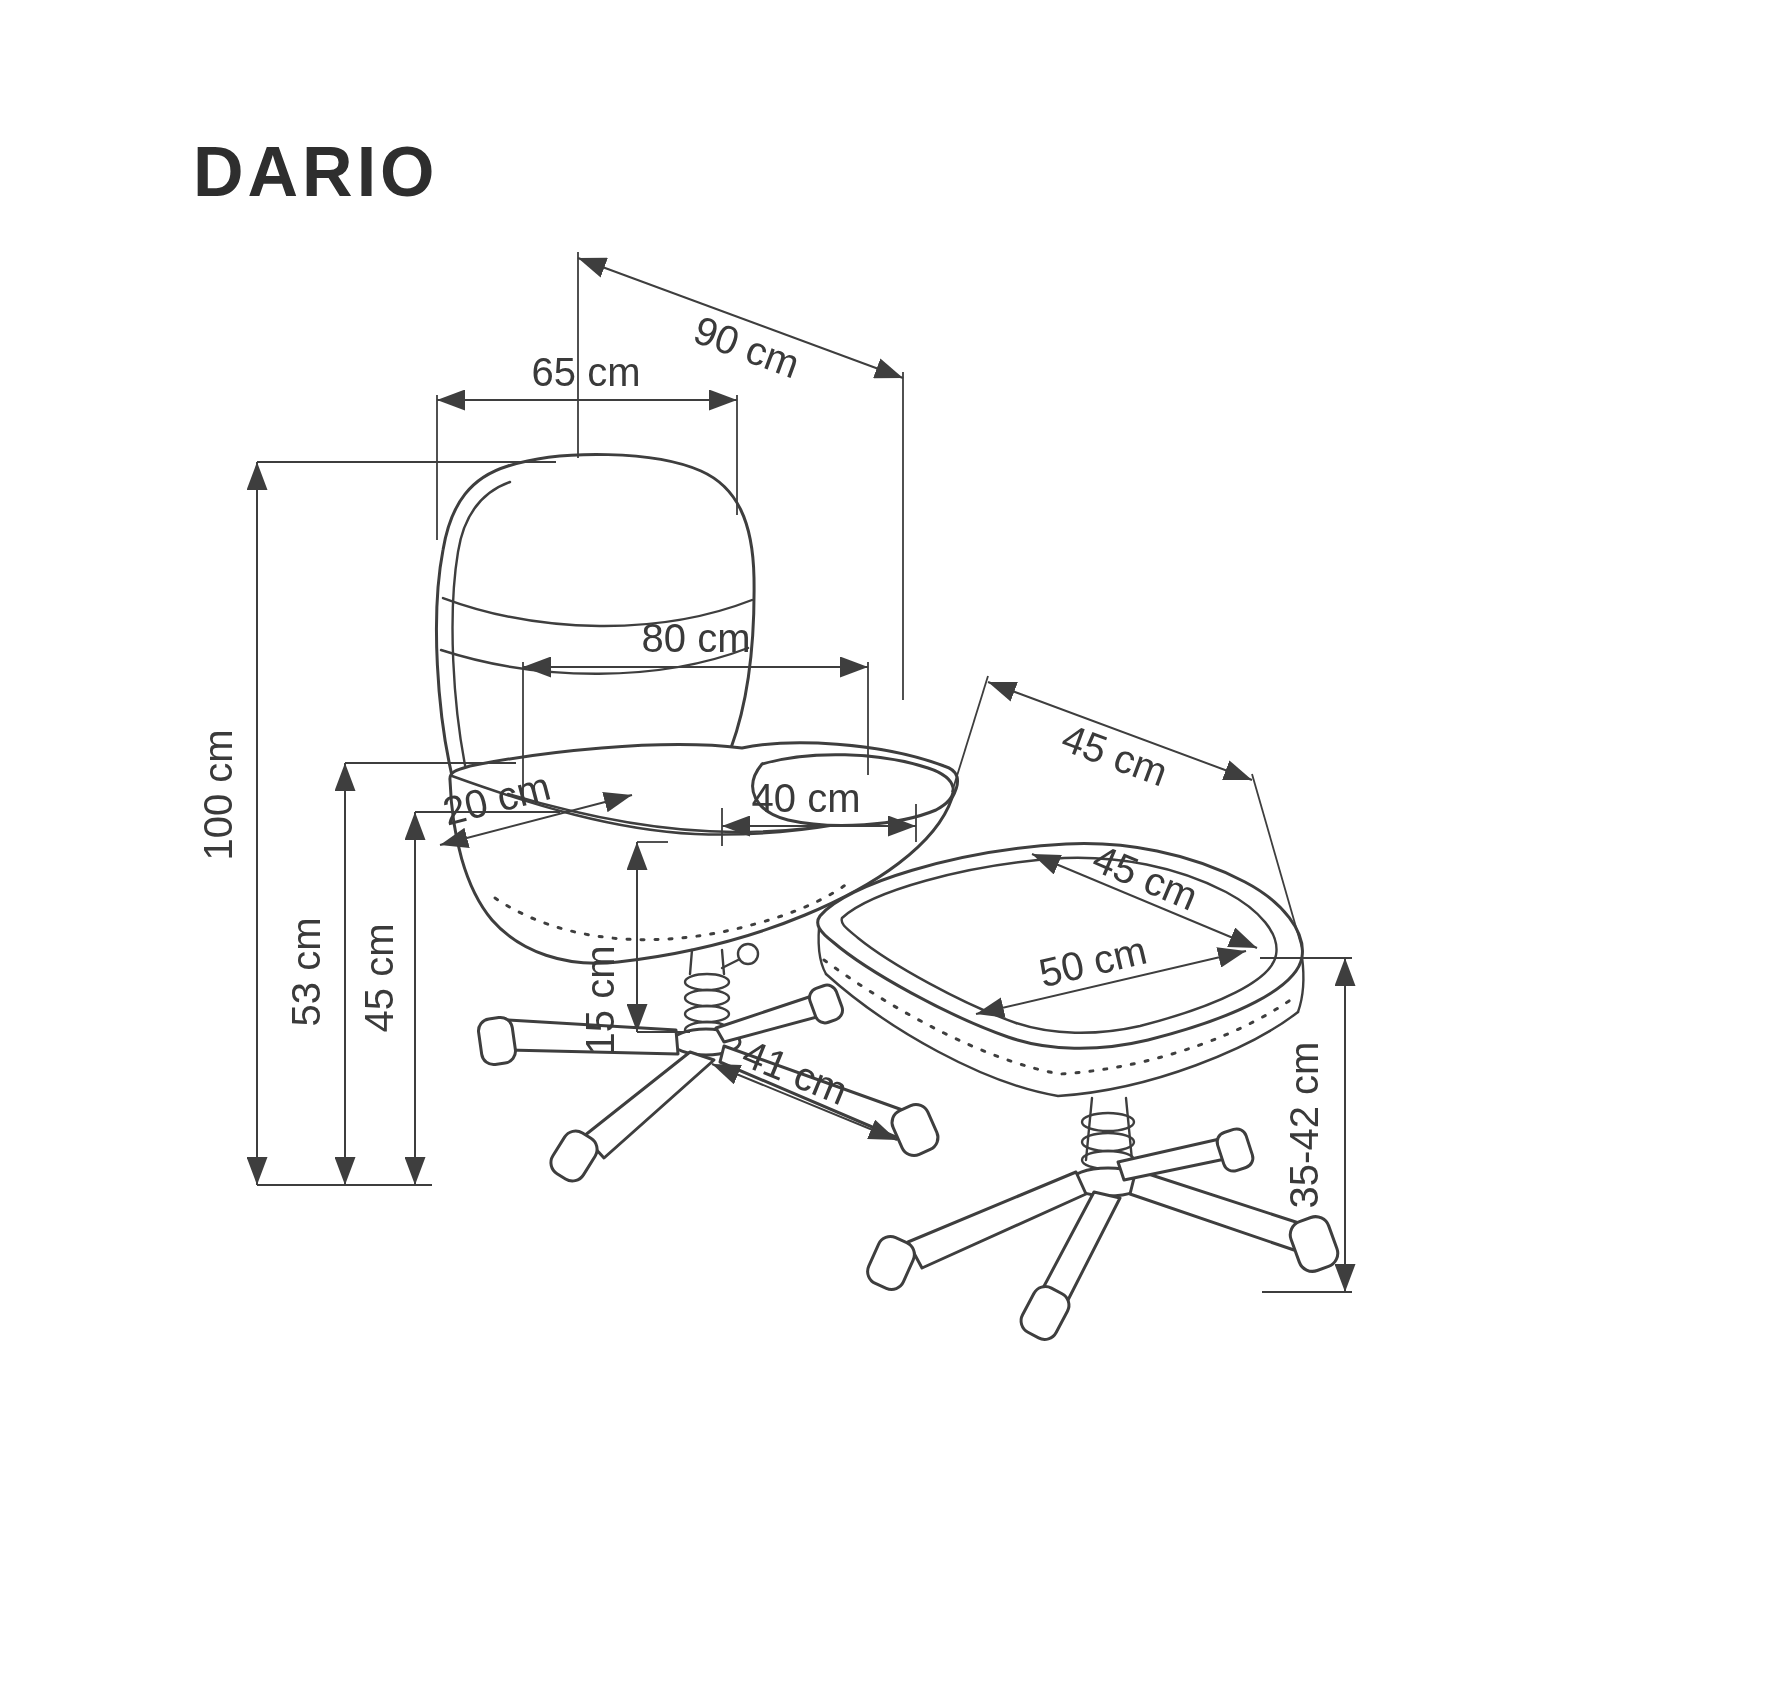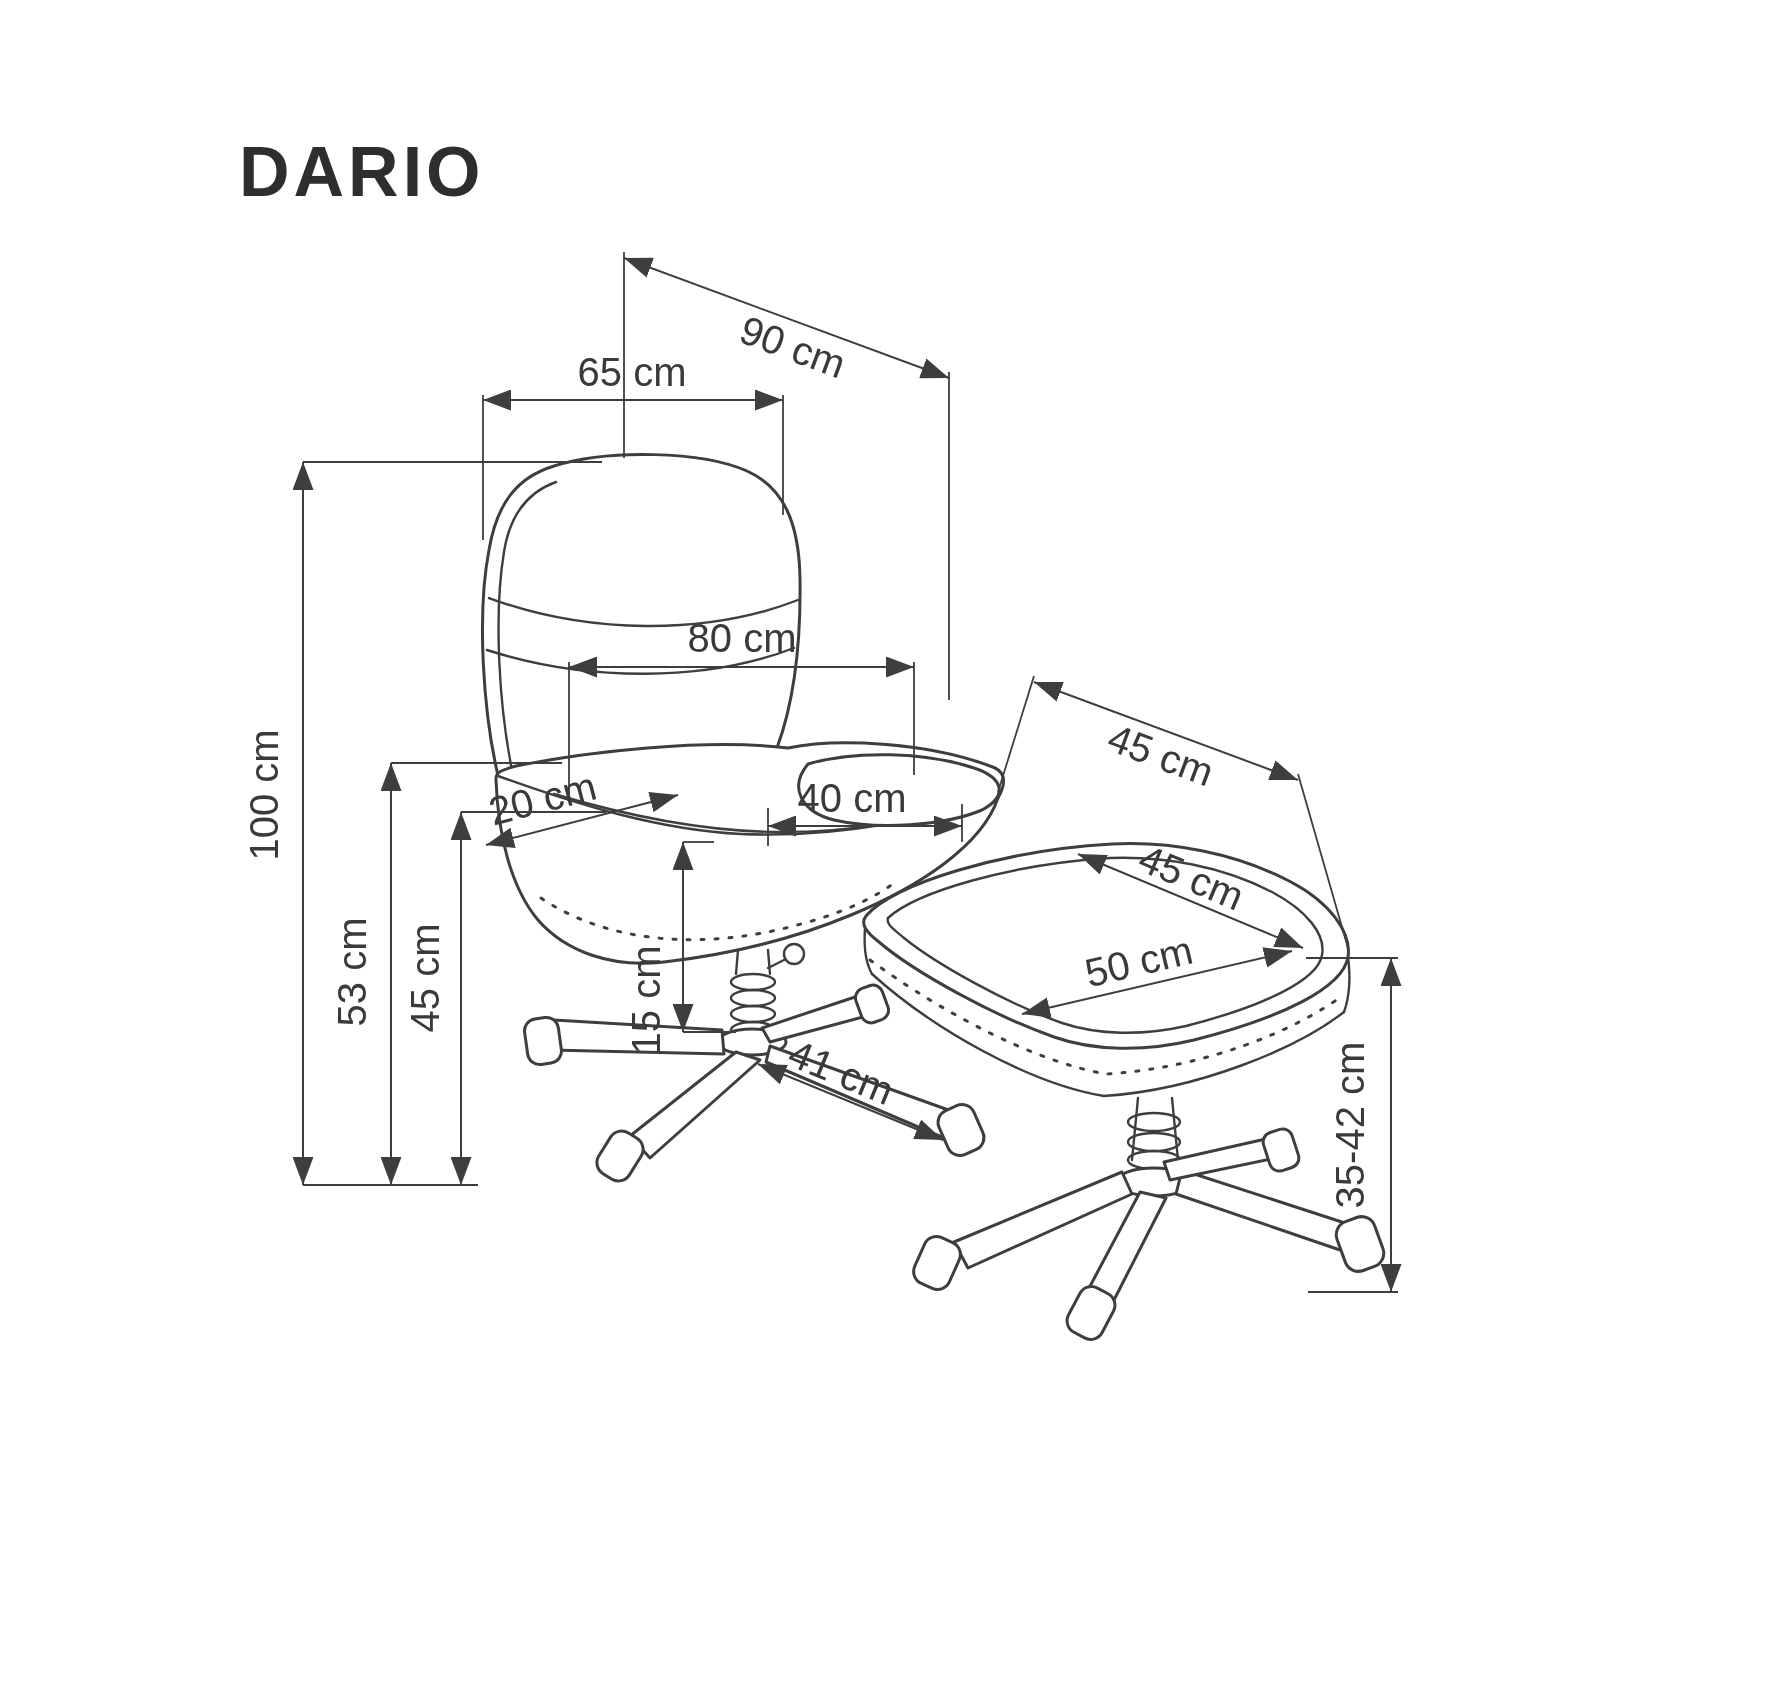--- a/index.html
+++ b/index.html
@@ -2,21 +2,20 @@
 <html><head>
 <meta charset="utf-8">
 <style>
   html,body{margin:0;padding:0;background:#ffffff;}
   .canvas{
     position:relative;
     width:1573px;height:1682px;
     background:#ffffff;
     font-family:"Liberation Sans",sans-serif;
     overflow:hidden;
-    padding-left:46px;
   }
   svg{display:block;}
   .filled{fill:#ffffff;stroke:#3e3e3e;stroke-width:3;stroke-linecap:round;stroke-linejoin:round;}
   .thin{fill:none;stroke:#3e3e3e;stroke-width:2.4;stroke-linecap:round;}
   .piping{fill:none;stroke:#3e3e3e;stroke-width:3;stroke-dasharray:3 11;stroke-linecap:round;}
   .dim-line{fill:none;stroke:#3e3e3e;stroke-width:2;}
   .ext-line{fill:none;stroke:#3e3e3e;stroke-width:1.8;}
   .dim-text{font-family:"Liberation Sans",sans-serif;font-size:40px;fill:#3a3a3a;text-anchor:middle;}
   .title-text{font-family:"Liberation Sans",sans-serif;font-size:70px;font-weight:bold;fill:#2e2e2e;letter-spacing:4px;}
 </style>

